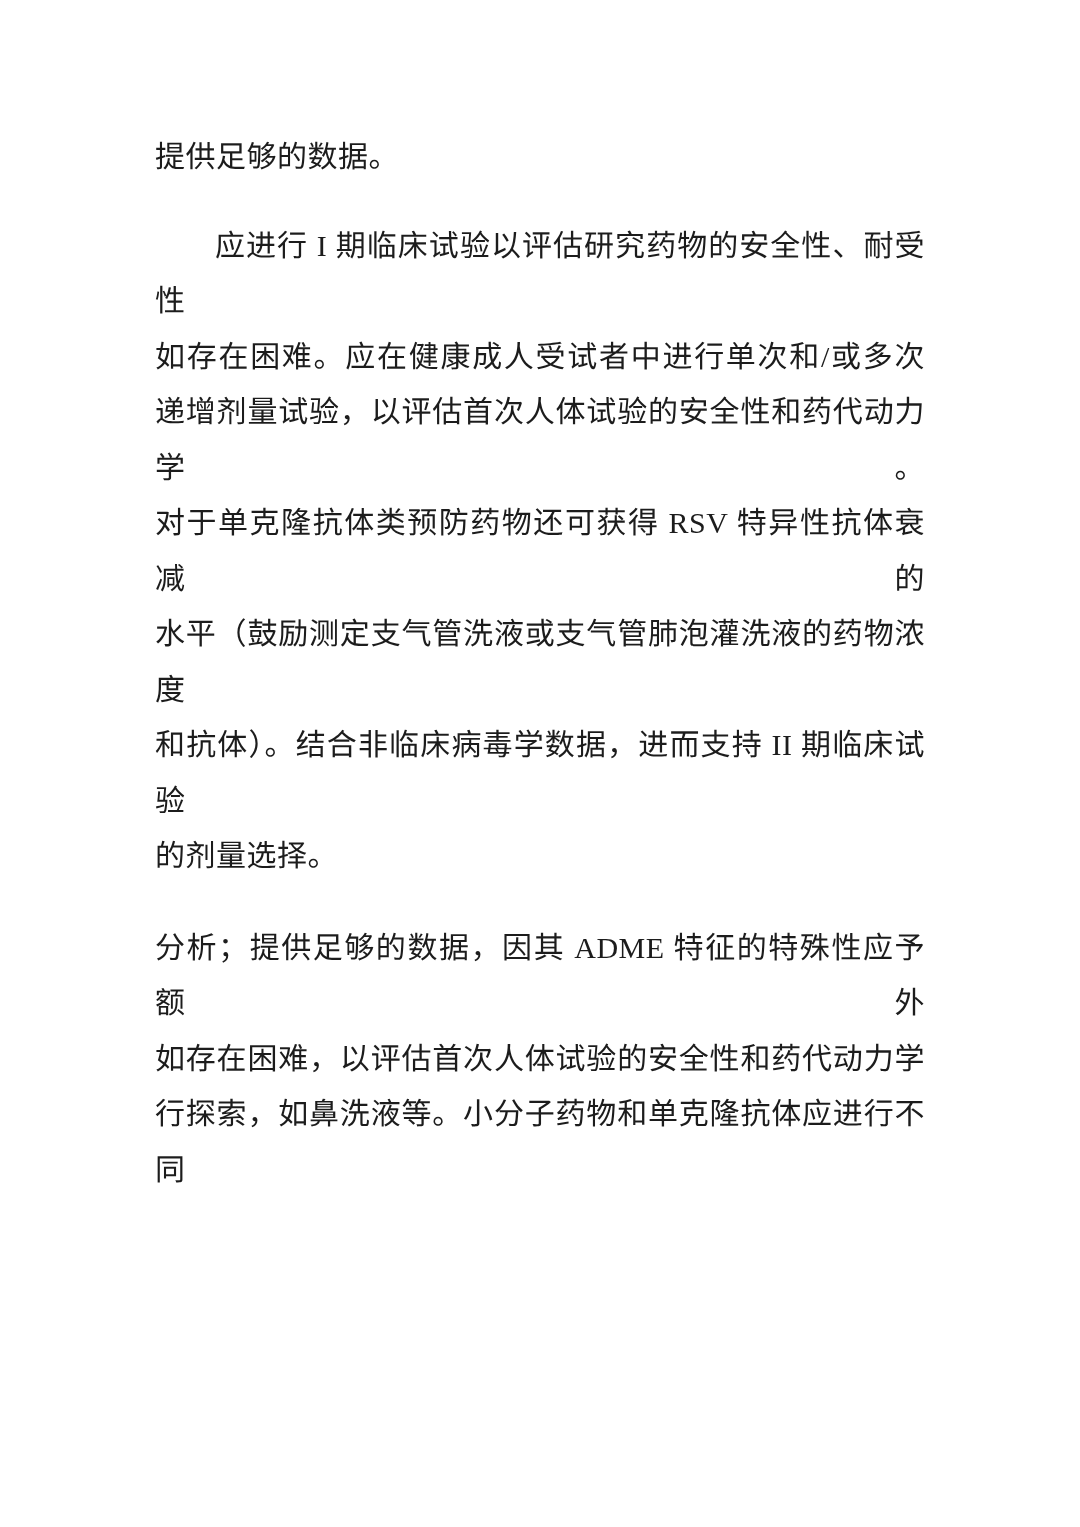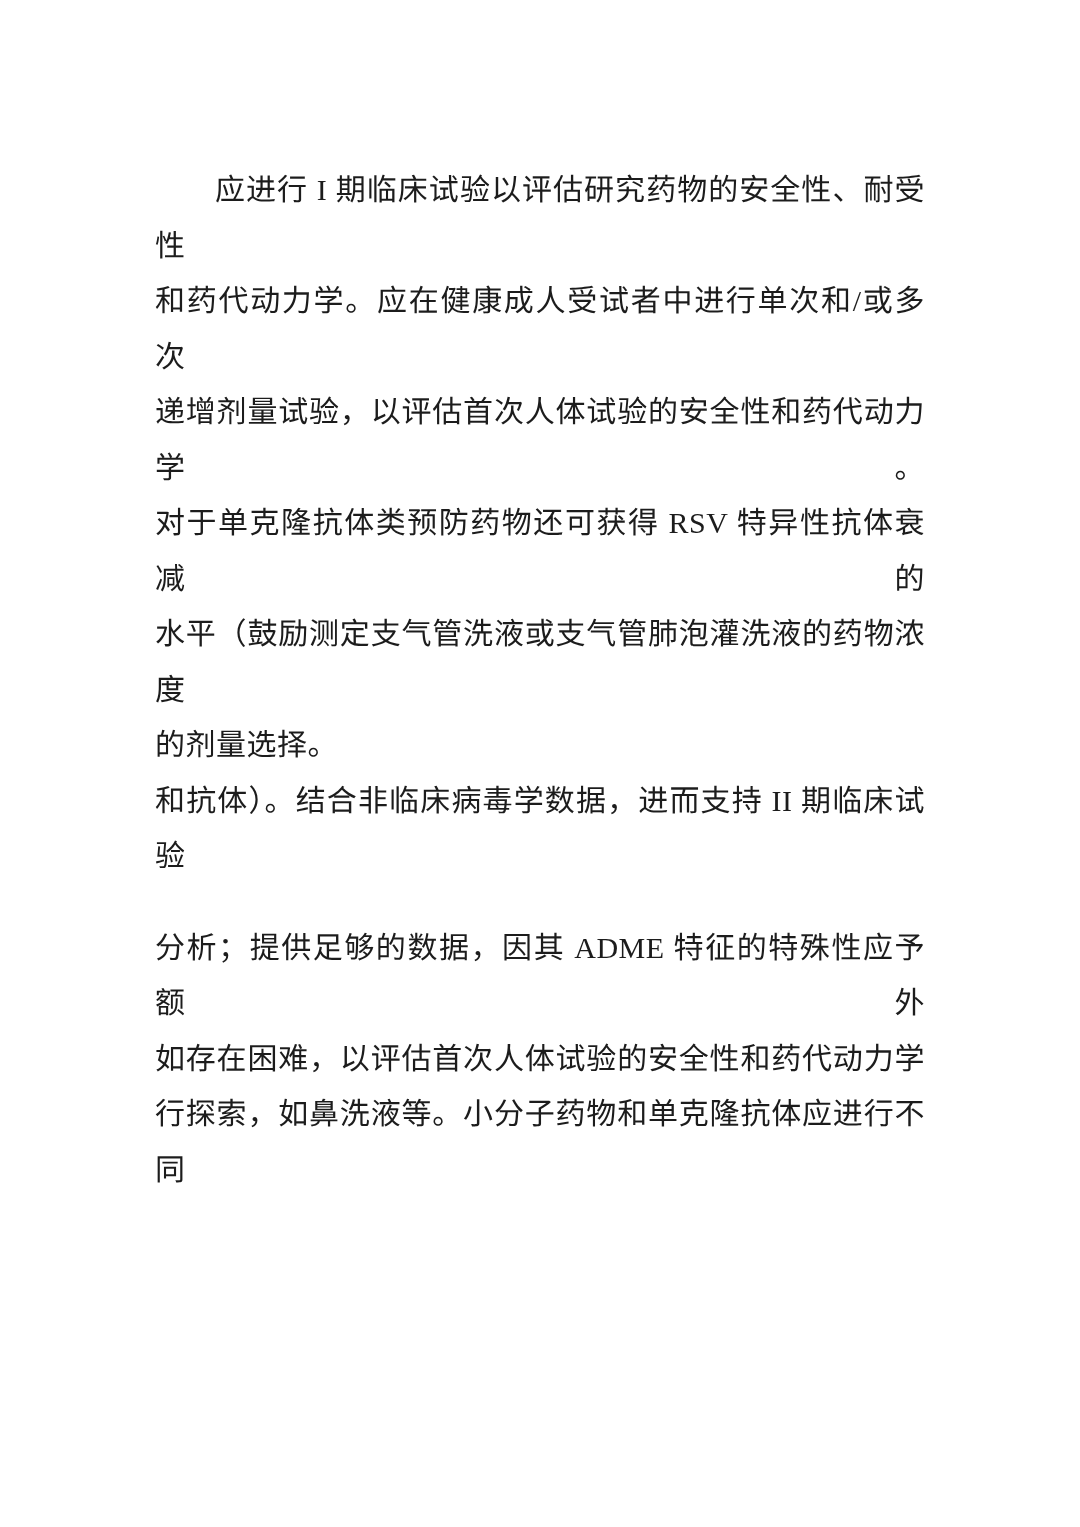--- a/index.html
+++ b/index.html
@@ -41,29 +41,32 @@
   }
   .para-2 { margin-top: 33px; }
   .para-3 { margin-top: 36px; }
 </style>
 </head>
 <body>
 
 <div class="page">
   <div class="content">
 
+    <div class="para para-1">
+      <div class="line">提供足够的数据。</div>
+    </div>
 
     <div class="para para-2">
       <div class="line fill indent">应进行 I 期临床试验以评估研究药物的安全性、耐受性</div>
-      <div class="line fill">和药代动力学。应在健康成人受试者中进行单次和/或多次</div>
+      <div class="line fill">如存在困难。应在健康成人受试者中进行单次和/或多次</div>
       <div class="line fill">递增剂量试验，以评估首次人体试验的安全性和药代动力学。</div>
       <div class="line fill">对于单克隆抗体类预防药物还可获得 RSV 特异性抗体衰减的</div>
       <div class="line fill">水平（鼓励测定支气管洗液或支气管肺泡灌洗液的药物浓度</div>
+      <div class="line fill">和抗体）。结合非临床病毒学数据，进而支持 II 期临床试验</div>
       <div class="line">的剂量选择。</div>
-      <div class="line fill">和抗体）。结合非临床病毒学数据，进而支持 II 期临床试验</div>
     </div>
 
     <div class="para para-3">
       <div class="line fill">分析；提供足够的数据，因其 ADME 特征的特殊性应予额外</div>
       <div class="line fill">如存在困难，以评估首次人体试验的安全性和药代动力学</div>
       <div class="line fill">行探索，如鼻洗液等。小分子药物和单克隆抗体应进行不同</div>
 
     </div>
 
   </div>

